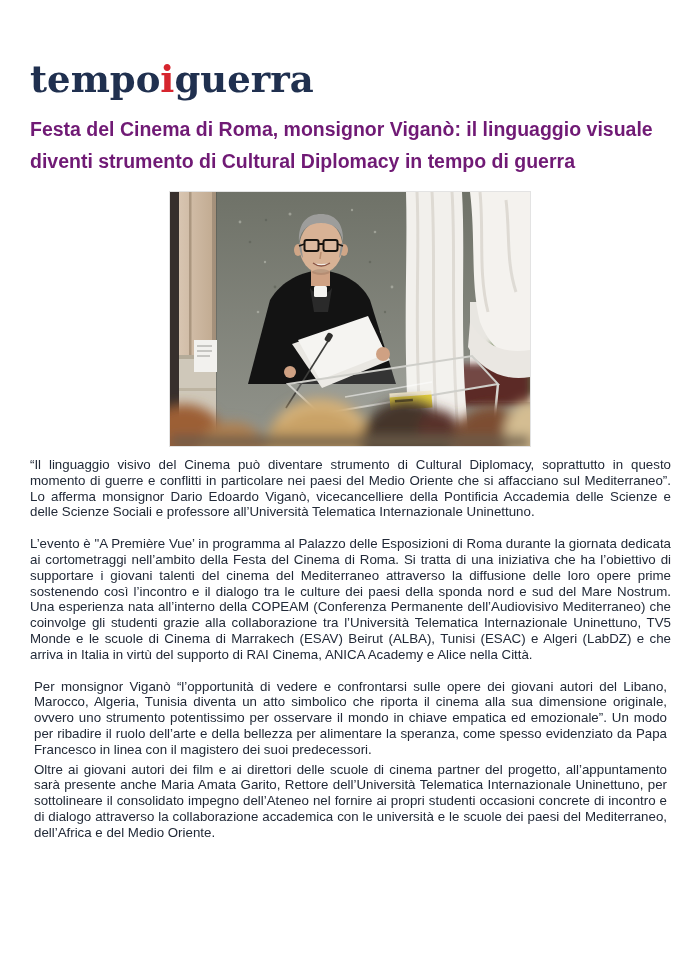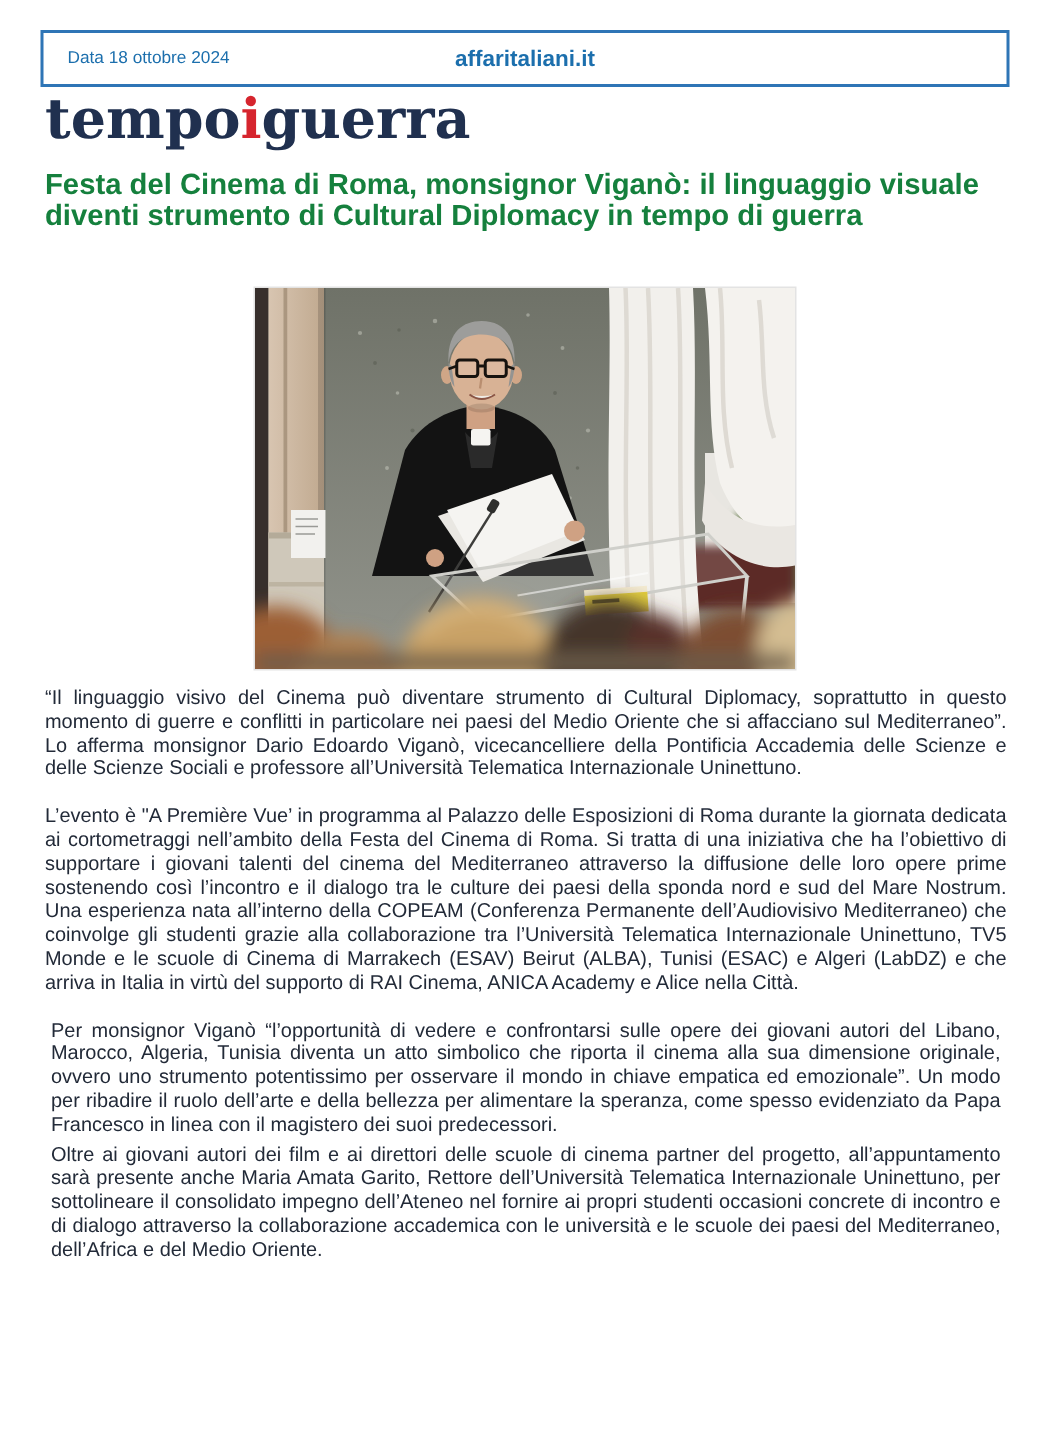--- a/index.html
+++ b/index.html
@@ -11,42 +11,38 @@
   .header-date{position:absolute;left:16px;top:0;height:34px;display:flex;align-items:center;
     font-size:11.5px;color:#1C6FAD;}
   .header-site{position:absolute;left:0;top:0;width:100%;height:34px;display:flex;
     align-items:center;justify-content:center;font-size:15px;font-weight:bold;color:#1C6FAD;}
 
   .logo{position:absolute;left:30px;top:57px;font-family:"DejaVu Serif",serif;
     font-weight:bold;font-size:37px;line-height:44px;color:#20304F;letter-spacing:0px;}
   .logo .accent{color:#D6252E;}
 
   .headline{position:absolute;left:30px;top:113px;width:641px;
-    font-size:19.5px;font-weight:bold;line-height:21px;color:#15803d;}
+    font-size:19.5px;font-weight:bold;line-height:32px;color:#701a75;}
 
   .photo{position:absolute;left:170px;top:192px;width:360px;height:254px;
     outline:1px solid #e3e3e3;}
   .photo svg{display:block;}
 
   .body-copy{position:absolute;left:30px;top:457px;width:641px;
     font-size:13.3px;line-height:15.8px;color:#222A38;text-align:justify;}
   .body-copy p{margin:0 0 16px 0;}
   .body-copy p.tight{margin:4px;}
   .subheading{font-weight:bold;color:#0d0d0d;font-size:14px;line-height:17px;
     margin:4px 0 13px 0;text-align:left;}
 </style>
 </head>
 <body>
 
 <div class="page">
 
-  <div class="header-box">
-    <div class="header-date">Data 18 ottobre 2024</div>
-    <div class="header-site">affaritaliani.it</div>
-  </div>
 
   <div class="logo"><span>tempo</span><span class="accent">i</span><span>guerra</span></div>
 
   <h1 class="headline" style="margin:0;">Festa del Cinema di Roma, monsignor Viganò: il linguaggio visuale diventi strumento di Cultural Diplomacy in tempo di guerra</h1>
 
   <div class="photo">
     <svg width="360" height="254" viewBox="0 0 360 254" xmlns="http://www.w3.org/2000/svg">
       <defs>
         <linearGradient id="wallG" x1="0" y1="0" x2="0" y2="1">
           <stop offset="0" stop-color="#6f7268"></stop>

